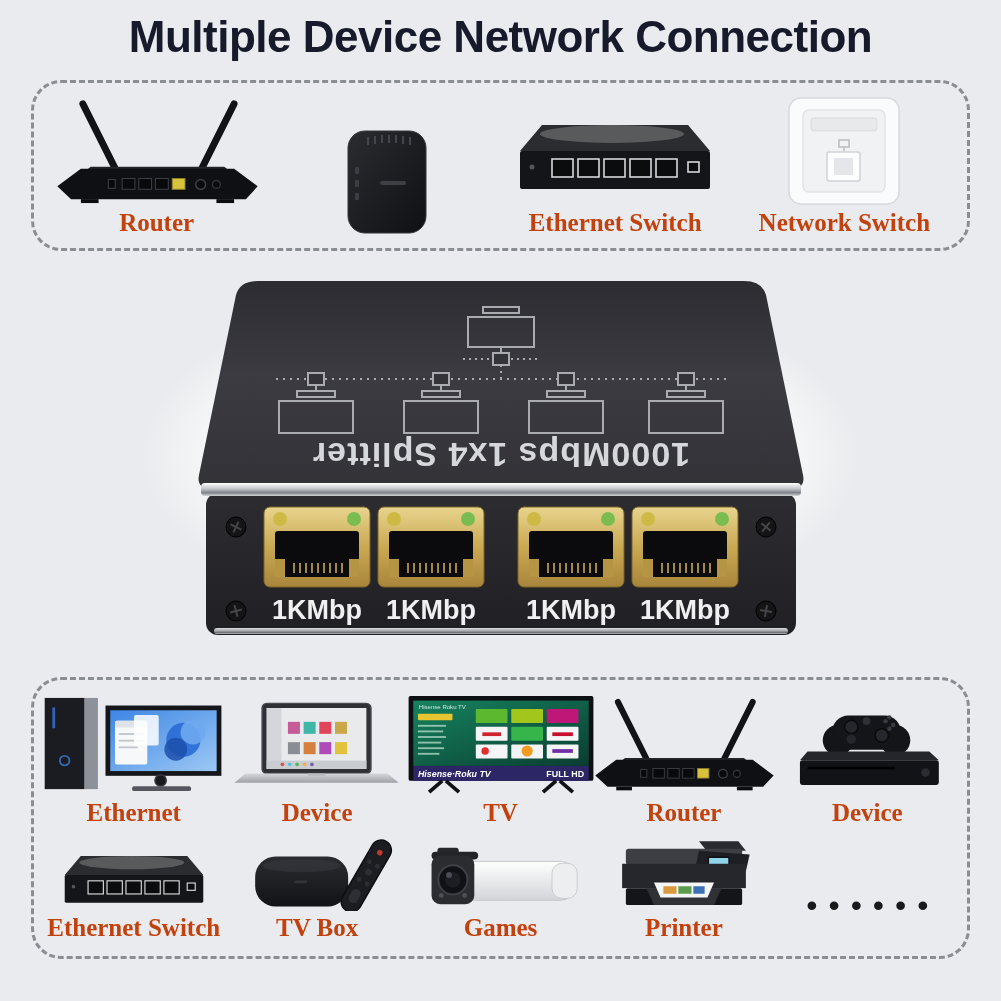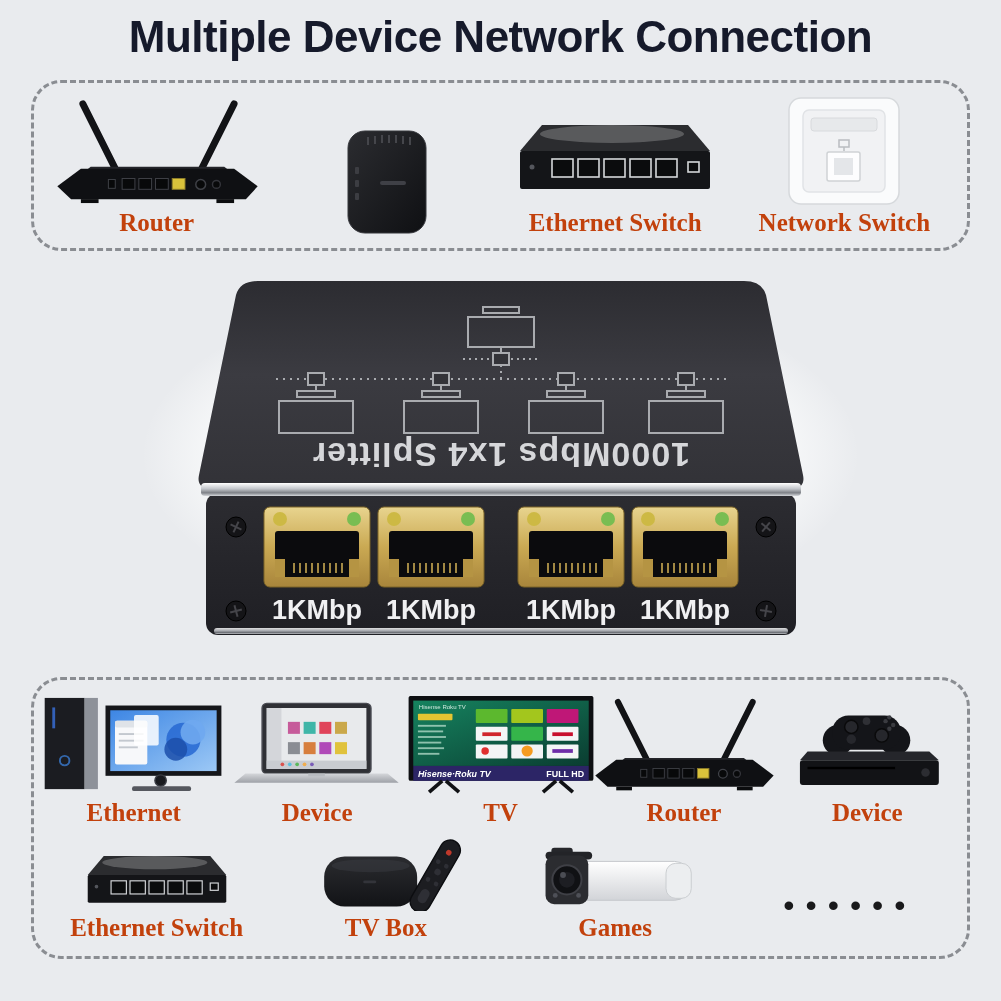--- a/index.html
+++ b/index.html
@@ -599,20 +599,38 @@
           <circle cx="38" cy="37" r="15" fill="#101114" stroke="#3f4046" stroke-width="2"></circle>
           <circle cx="38" cy="37" r="8" fill="#1d1e23"></circle>
           <circle cx="34" cy="32" r="3" fill="#4b4d54"></circle>
           <circle cx="26" cy="53" r="2.5" fill="#4e5057"></circle>
           <circle cx="50" cy="53" r="2.5" fill="#4e5057"></circle>
         </svg>
       </div>
       <div class="label">Games</div>
     </div>
 
+    <div class="device">
+      <div class="art h74">
+        <svg width="150" height="72" viewBox="0 0 160 76">
+          <polygon points="96,2 138,2 146,12 104,12" fill="#2a2b30"></polygon>
+          <rect x="18" y="10" width="124" height="17" rx="3" fill="#3c3e44"></rect>
+          <polygon points="96,12 150,16 146,34 92,30" fill="#1e1f24"></polygon>
+          <rect x="106" y="19" width="22" height="10" rx="1" fill="#8fd4ea" stroke="#0e0f12" stroke-width="1.5"></rect>
+          <rect x="14" y="26" width="132" height="26" fill="#26272c"></rect>
+          <rect x="18" y="52" width="124" height="18" rx="2" fill="#141519"></rect>
+          <polygon points="40,52 120,52 112,70 48,70" fill="#303137"></polygon>
+          <polygon points="48,46 112,46 105,62 55,62" fill="#f5f6f8"></polygon>
+          <rect x="58" y="50" width="14" height="8" fill="#d89a3c"></rect>
+          <rect x="74" y="50" width="14" height="8" fill="#5a9e4d"></rect>
+          <rect x="90" y="50" width="12" height="8" fill="#3c72b5"></rect>
+        </svg>
+      </div>
+      <div class="label">Printer</div>
+    </div>
 
     <div class="device">
       <div class="art h74">
         <span class="dots">••••••</span>
       </div>
     </div>
 
   </div>
 </div>
 

